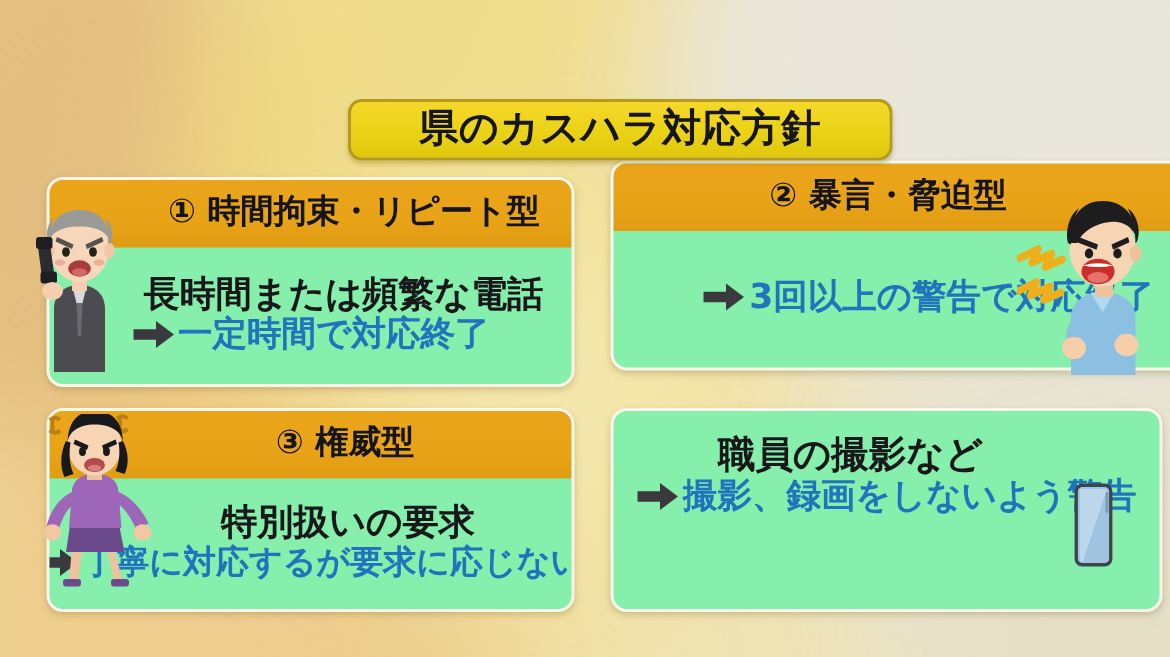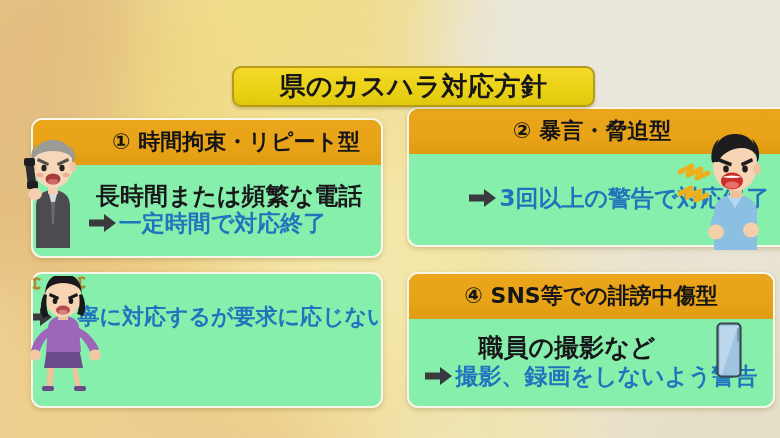--- a/index.html
+++ b/index.html
@@ -152,34 +152,35 @@
     <div class="line2">
       <svg class="arrow" width="29" height="22" viewBox="0 0 29 22">
         <path d="M1 7.5 H16 V2 L28 11 L16 20 V14.5 H1 Z" fill="#3a3a3e"></path>
       </svg>
       <span class="blue">3回以上の警告で対応終了</span>
     </div>
   </div>
 </div>
 
 <div class="panel p3">
+  <div class="phead">
+    <span class="htxt">③ 権威型</span>
+  </div>
   <div class="pbody">
+    <div class="line1">特別扱いの要求</div>
     <div class="line2">
       <svg class="arrow" width="29" height="22" viewBox="0 0 29 22">
         <path d="M1 7.5 H16 V2 L28 11 L16 20 V14.5 H1 Z" fill="#3a3a3e"></path>
       </svg>
       <span class="blue">丁寧に対応するが要求に応じない</span>
     </div>
   </div>
 </div>
 
 <div class="panel p4">
-  <div class="phead">
-    <span class="htxt">④ SNS等での誹謗中傷型</span>
-  </div>
   <div class="pbody">
     <div class="line1">職員の撮影など</div>
     <div class="line2">
       <svg class="arrow" width="29" height="22" viewBox="0 0 29 22">
         <path d="M1 7.5 H16 V2 L28 11 L16 20 V14.5 H1 Z" fill="#3a3a3e"></path>
       </svg>
       <span class="blue">撮影、録画をしないよう警告</span>
     </div>
   </div>
 </div>

